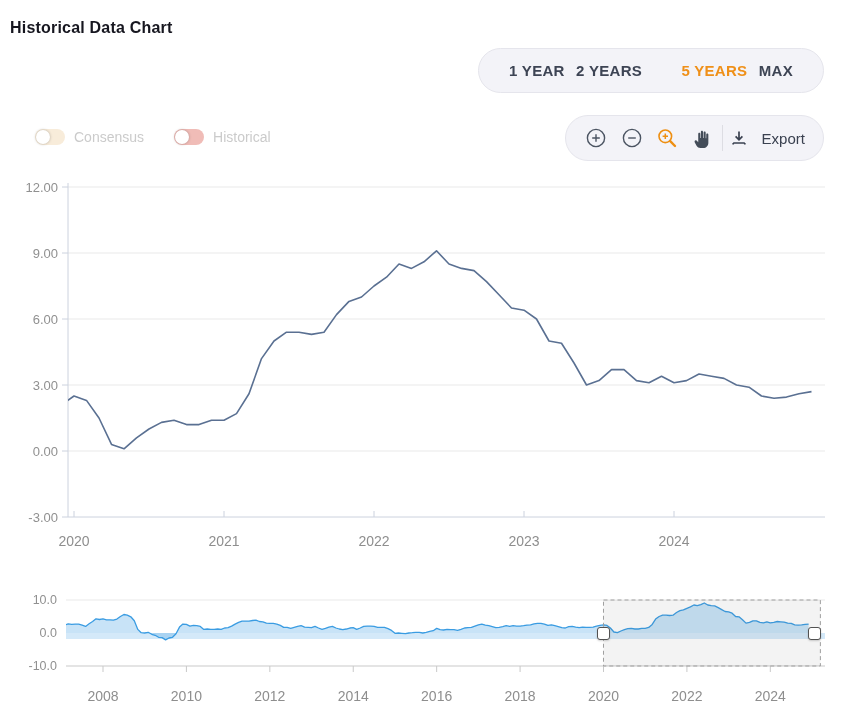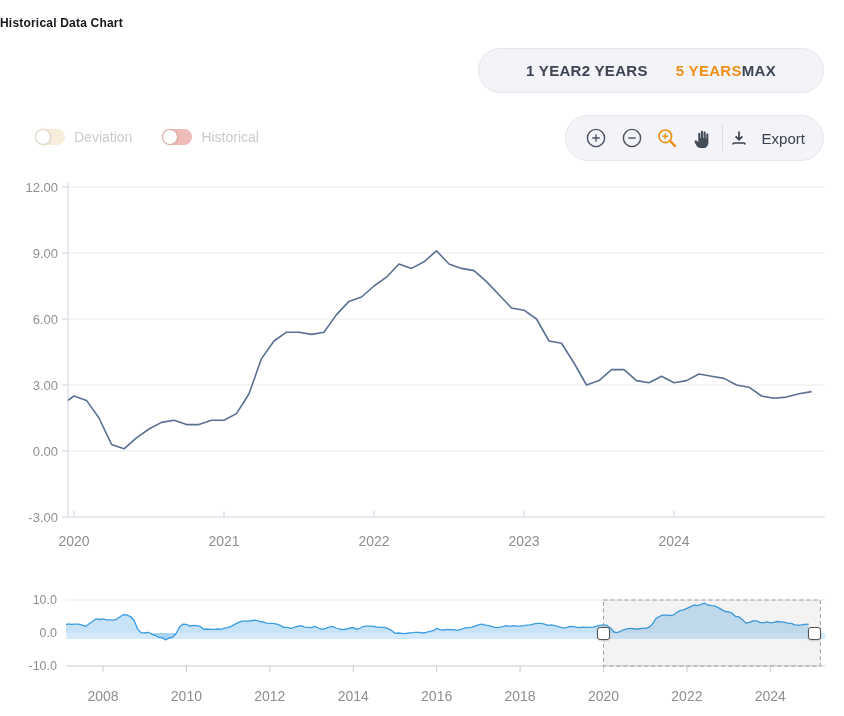--- a/index.html
+++ b/index.html
@@ -1,21 +1,21 @@
 <!DOCTYPE html>
 <html><head>
 <meta charset="utf-8">
 <style>
   html,body{margin:0;padding:0}
   body{width:844px;height:716px;position:relative;overflow:hidden;background:#ffffff;
        font-family:"Liberation Sans",sans-serif;}
-  .page-title{position:absolute;top:8px;left:0;font-size:12px;font-weight:700;color:#16161f;letter-spacing:.2px}
+  .page-title{position:absolute;top:8px;left:10px;font-size:16px;font-weight:700;color:#16161f;letter-spacing:.2px}
   .pill{position:absolute;background:#f3f3f8;border:1px solid #e5e5ec;border-radius:24px;
         display:flex;align-items:center;box-sizing:border-box}
-  #range-pill{top:48px;left:478px;width:346px;height:45px;justify-content:center;padding:16px 30px}
+  #range-pill{top:48px;left:478px;width:346px;height:45px;justify-content:space-between;padding:16px 30px}
   .range-option{font-size:15px;font-weight:700;color:#3d4454;cursor:pointer;letter-spacing:.3px}
   #toolbar-pill{top:115px;left:565px;width:259px;height:46px;justify-content:space-between;padding:0 14px}
   .tool-btn{width:32px;height:32px;display:flex;align-items:center;justify-content:center;cursor:pointer}
   .toolbar-divider{width:1px;height:26px;background:#dddde3}
   .export-btn{display:flex;align-items:center;gap:15px;font-size:15px;font-weight:500;color:#3a4150;cursor:pointer;padding:0 4px}
   #legend{position:absolute;top:129px;left:35px;display:flex;gap:30px;align-items:center}
   .legend-item{display:flex;align-items:center;gap:9px;cursor:pointer}
   .toggle{width:30px;height:16px;border-radius:8px;position:relative;flex:none}
   .toggle .knob{position:absolute;left:1px;top:1px;width:14px;height:14px;border-radius:50%;
                 background:#fff;box-shadow:0 0 3px rgba(0,0,0,.28)}
@@ -103,21 +103,21 @@
   <span class="range-option">2 YEARS</span>
   <span class="range-option" style="color: rgb(239, 144, 25); margin-left: 28px;">5 YEARS</span>
   <span class="range-option">MAX</span>
 </div>
 
 <div id="legend">
   <div class="legend-item">
     <span class="toggle" style="background: rgb(248, 236, 218);">
         <span class="knob"></span>
       </span>
-    <span class="legend-label">Deviation</span>
+    <span class="legend-label">Consensus</span>
   </div>
   <div class="legend-item">
     <span class="toggle" style="background: rgb(240, 188, 183);">
         <span class="knob"></span>
       </span>
     <span class="legend-label">Historical</span>
   </div>
 </div>
 
 <div class="pill" id="toolbar-pill">

